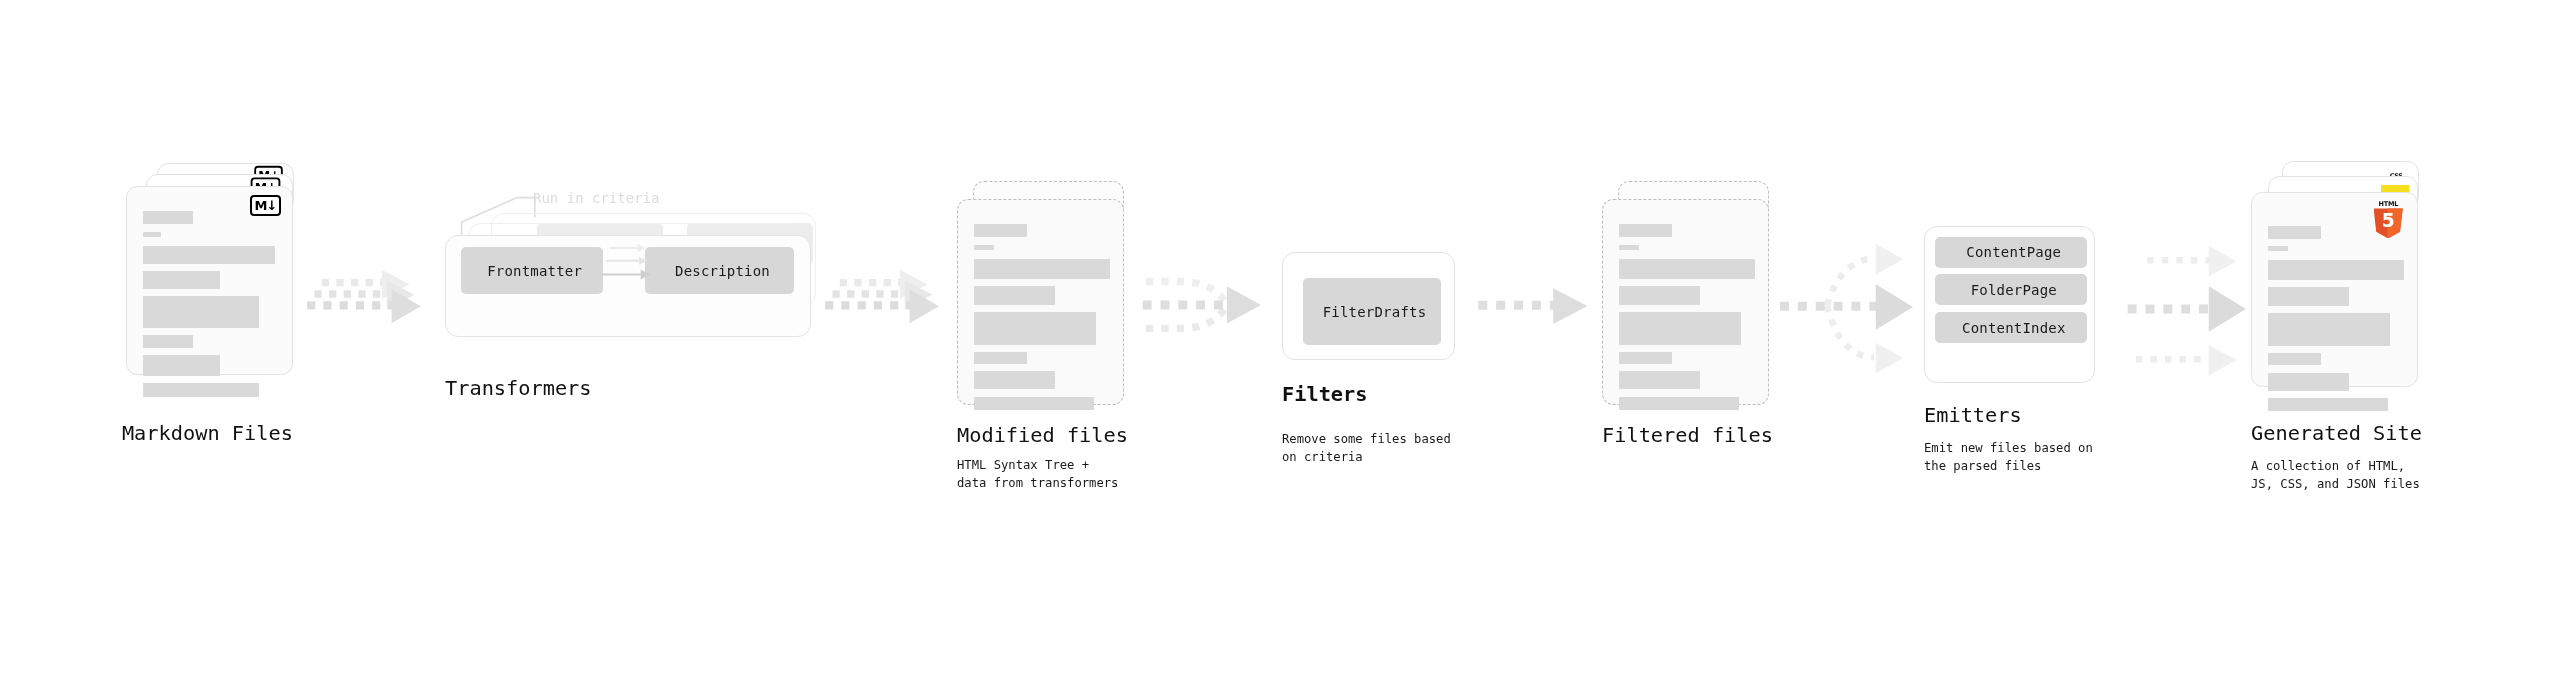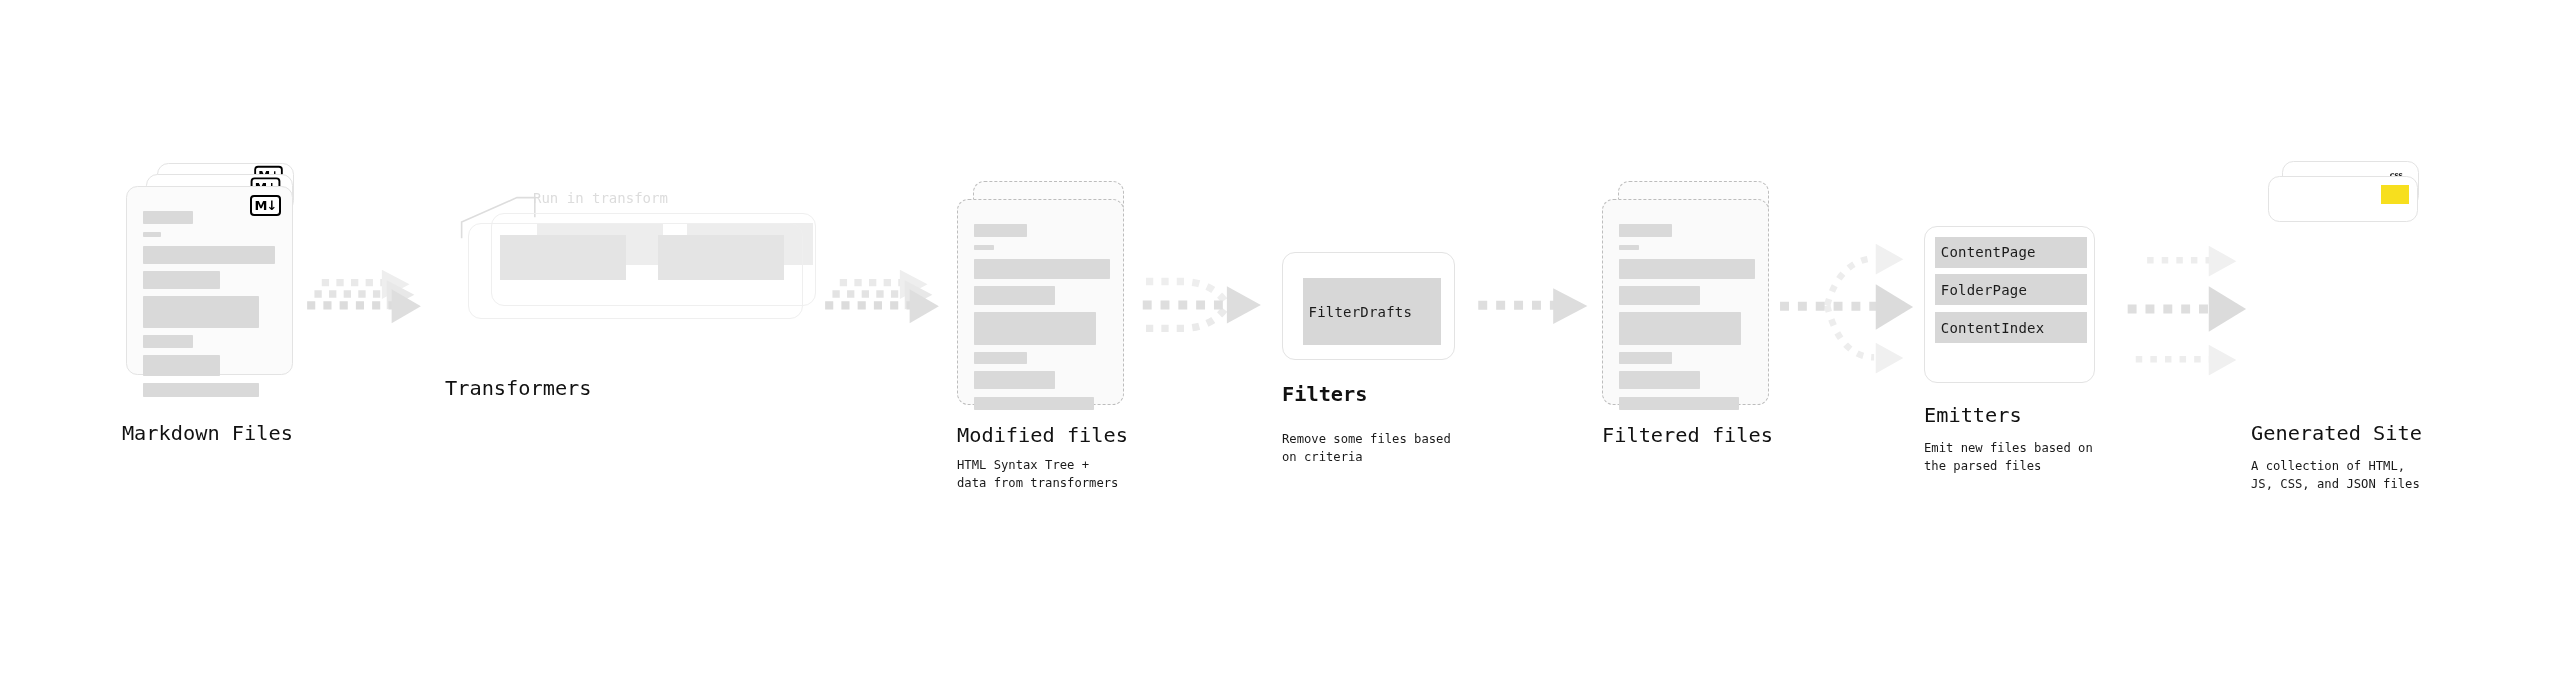--- a/index.html
+++ b/index.html
@@ -89,22 +89,22 @@
   .pbox {
     position: absolute;
     border: 1.6px solid #e3e3e3;
     border-radius: 13px;
     background: #ffffff;
   }
   .pbox.ghost { background: transparent; border-color: #efefef; }
   .chip {
     position: absolute;
     background: #d7d7d7;
-    border-radius: 0;
-    display: flex; align-items: center; justify-content: flex-start;
+    border-radius: 5px;
+    display: flex; align-items: center; justify-content: center;
     font-size: 14px; color: #1b1b1b; white-space: nowrap;
     letter-spacing: 0.2px;
     padding-left: 6px;
   }
   .chip.ghost1 { background: #e4e4e4; }
   .chip.ghost2 { background: #ededed; }
 
   
   .title {
     position: absolute;
@@ -180,33 +180,56 @@
       <line x1="0" y1="46" x2="110" y2="46"></line>
     </g>
     <polygon points="104,26 140,47 104,68" fill="#dedede"></polygon>
   </svg>
 
   <div class="stage" style="left:445px; top:193px;">
 
     <svg class="arrow-svg" style="left:14.6px; top:-1.6px;" width="187" height="49" viewBox="0 0 230 60">
       <path d="M2,58 L2,38 L70,8 L92,8 L92,32" fill="none" stroke="#dddddd" stroke-width="2"></path>
     </svg>
-    <div class="hint" style="left:88px; top:-3.3px;">Run in transform</div>
+    <div class="hint" style="left:88px; top:-3.3px;">Run in criteria</div>
 
     <div style="position:relative; width:382px; height:134px;">
 
       <div class="pbox ghost" style="left:46px; top:19.5px; width:325px; height:93px;">
         <div class="chip ghost2" style="left:45px;  top:9.8px; width:126px; height:42px;"></div>
         <div class="chip ghost2" style="left:195px; top:9.8px; width:126px; height:42px;"></div>
       </div>
       <div class="pbox ghost" style="left:23px; top:30px; width:335px; height:96px;">
         <div class="chip ghost1" style="left:31px;  top:11.4px; width:126px; height:45px;"></div>
         <div class="chip ghost1" style="left:189px; top:11.4px; width:126px; height:45px;"></div>
       </div>
 
+      <div class="pbox" style="left:0px; top:42px; width:366px; height:102px; background:#fdfdfd;">
+        <div class="chip" style="left:14.6px;  top:11.4px; width:142px; height:47px;">
+          <span>Frontmatter</span>
+        </div>
+        <div class="chip" style="left:199px; top:11.4px; width:149px; height:47px;">
+          <span>Description</span>
+        </div>
+
+        <svg class="arrow-svg" style="left:156px; top:2.4px;" width="50" height="61" viewBox="0 0 62 75">
+          <g stroke="#ededed" stroke-width="2.5" fill="none">
+            <line x1="9" y1="12" x2="46" y2="12"></line>
+              <polygon points="44,7 54,12 44,17" fill="#ededed" stroke="none"></polygon>
+          </g>
+          <g stroke="#e6e6e6" stroke-width="2.5" fill="none">
+            <line x1="5" y1="28" x2="48" y2="28"></line>
+              <polygon points="46,23 56,28 46,33" fill="#e6e6e6" stroke="none"></polygon>
+          </g>
+          <g stroke="#cfcfcf" stroke-width="2.5" fill="none">
+            <line x1="0" y1="45" x2="50" y2="45"></line>
+              <polygon points="48,39 60,45 48,51" fill="#cfcfcf" stroke="none"></polygon>
+          </g>
+        </svg>
+      </div>
     </div>
 
     <div class="title" style="left:0px; top:183px;">Transformers</div>
   </div>
 
   <svg class="arrow-svg" style="left:825px; top:268px;" width="114" height="65" viewBox="0 0 140 80">
     <g fill="none" stroke="#e9e9e9" stroke-width="9" stroke-dasharray="9 9">
         <line x1="18" y1="18" x2="98" y2="18"></line>
       </g>
     <polygon points="92,2 126,20 92,38" fill="#eeeeee"></polygon>
@@ -320,20 +343,38 @@
 
   <div class="stage" style="left:2251px; top:161px;">
     <div class="doc-stack" style="width:175px; height:260px;">
 
       <div class="doc back2" style="left:31px; top:0px; width:137px; height:46px;"></div>
       <div class="badge css-badge" style="position:absolute; left:133px; top:19.5px;"></div>
 
       <div class="doc back1" style="left:17px; top:14.6px; width:150px; height:46px;"></div>
       <div class="badge js-badge" style="position:absolute; left:130px; top:23.6px;"></div>
 
+      <div class="doc doc-front" style="left:0px; top:31px; width:167px; height:195px;">
+        <div class="badge html-badge" style="left:120px; top:8.1px;">
+          <div class="h5-word">HTML</div>
+          <div class="shield"></div>
+          <div class="shield-in"></div>
+          <div class="five">5</div>
+        </div>
+        <div class="bars" style="top:32.5px;">
+          <div class="bar" style="width:53px;  height:13px;"></div>
+          <div class="bar" style="width:19.5px;  height:5.7px; margin-bottom:9px;"></div>
+          <div class="bar" style="width:136px; height:19.5px;"></div>
+          <div class="bar" style="width:81px; height:18.7px;"></div>
+          <div class="bar" style="width:122px; height:32.5px;"></div>
+          <div class="bar" style="width:53px;  height:12.2px;"></div>
+          <div class="bar" style="width:81px; height:18px;"></div>
+          <div class="bar" style="width:120px; height:13px;"></div>
+        </div>
+      </div>
     </div>
     <div class="title" style="left:0px; top:260px;">Generated Site</div>
     <div class="subtitle" style="left:0px; top:297px;">A collection of HTML,
 JS, CSS, and JSON files</div>
   </div>
 
 </div>
 
 
 </body></html>

